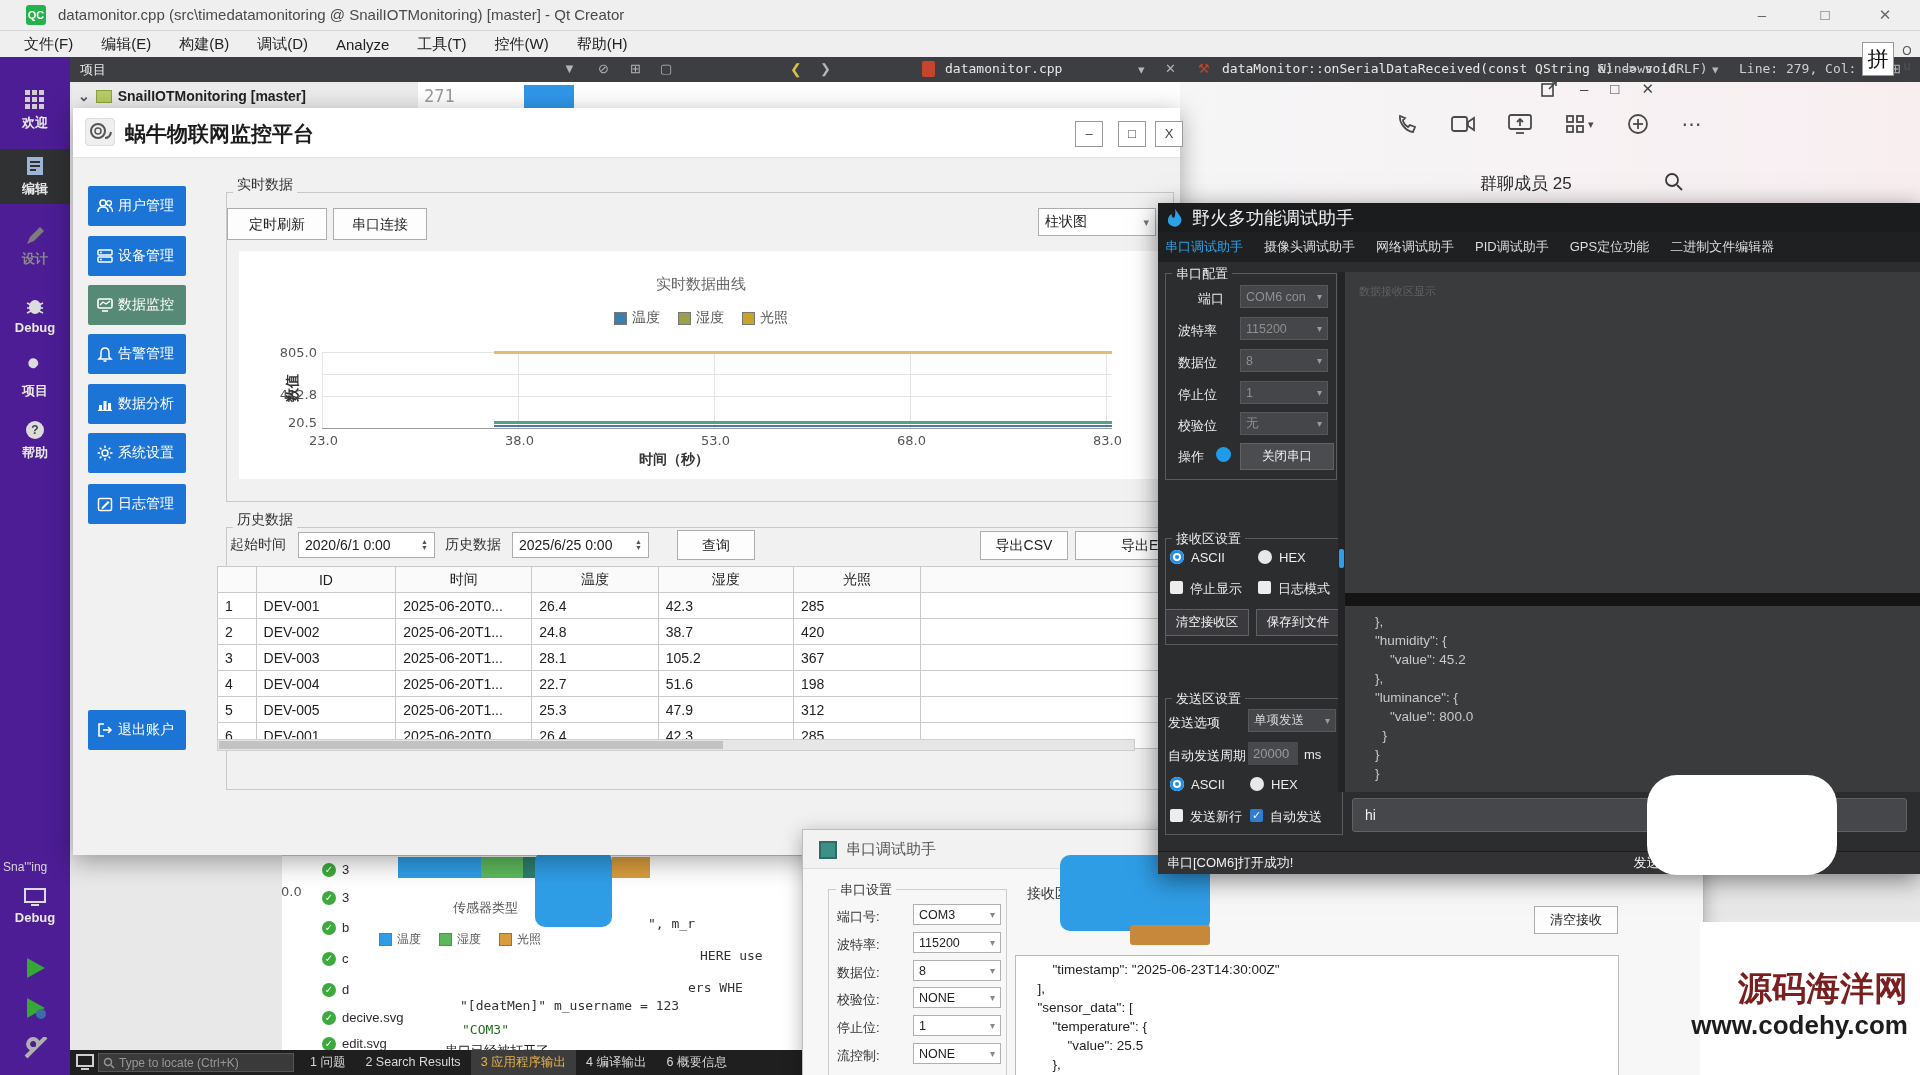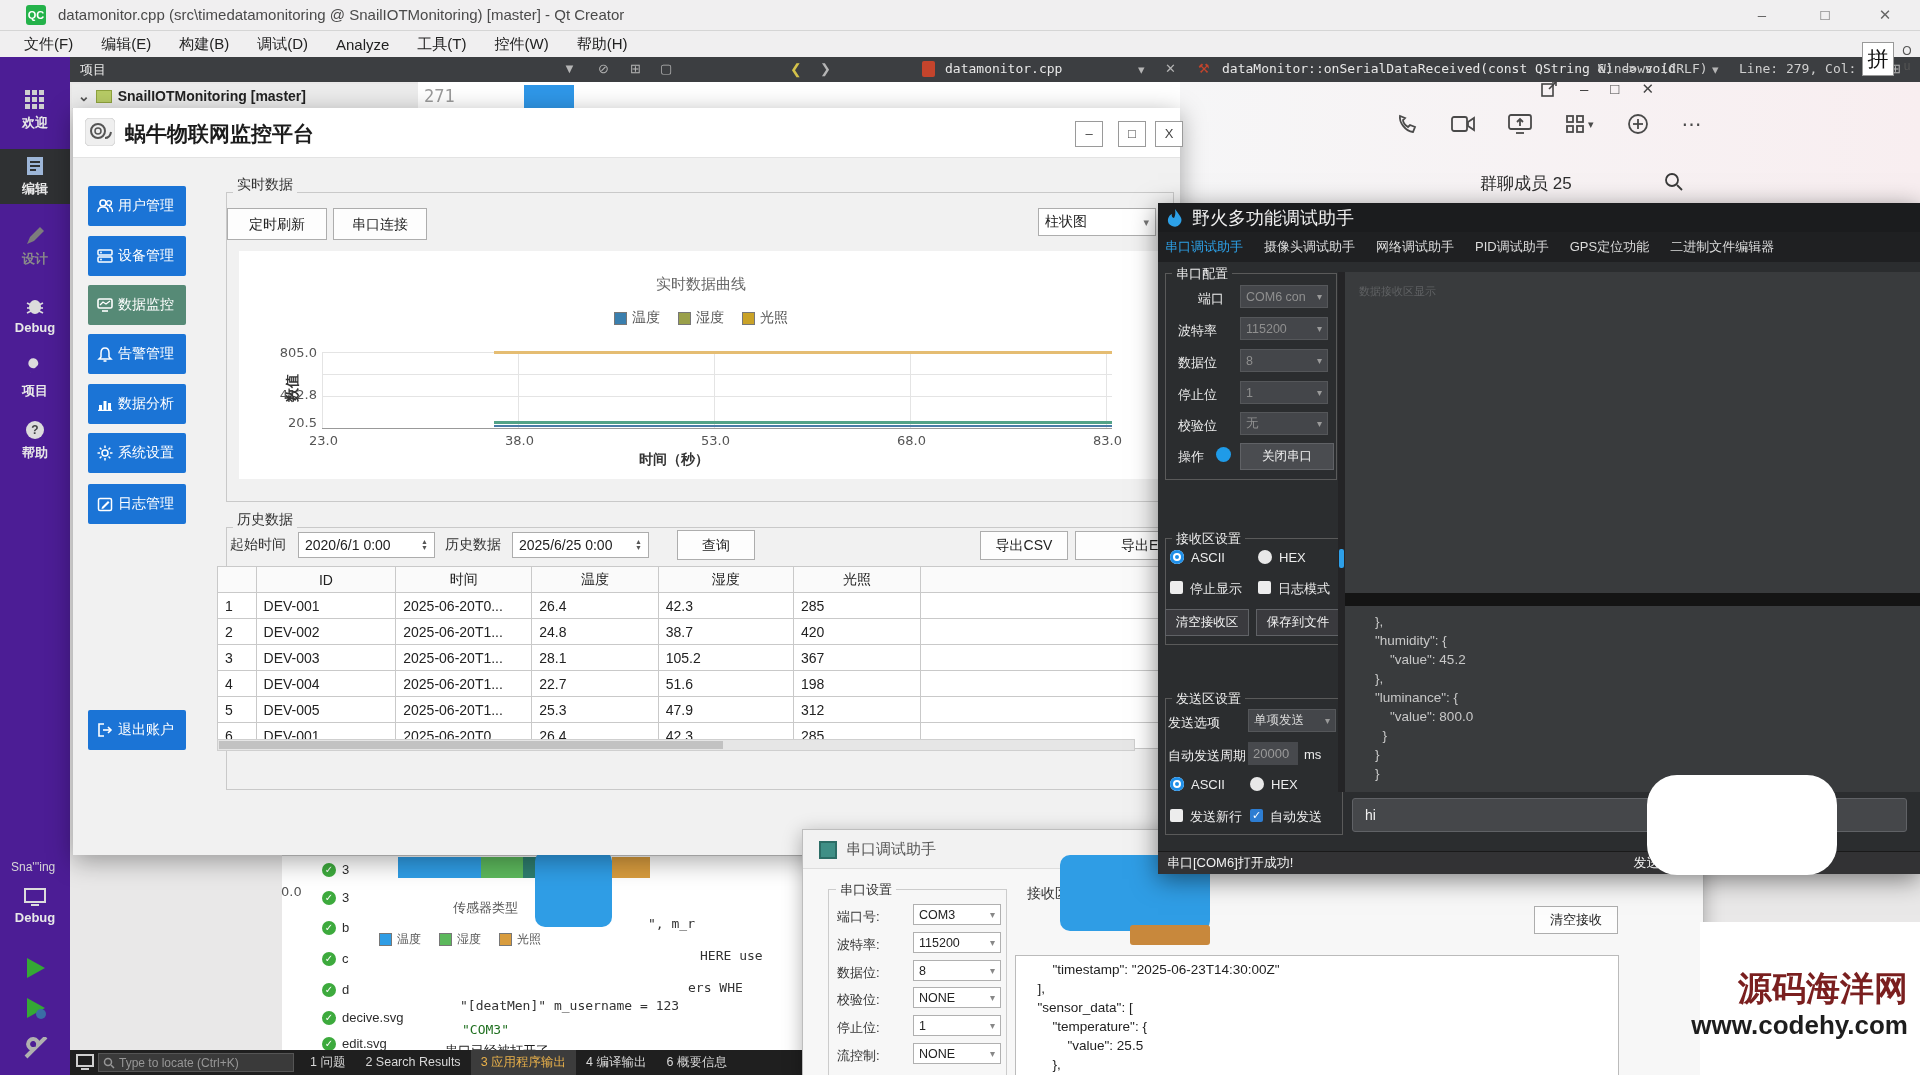--- a/index.html
+++ b/index.html
@@ -180,21 +180,21 @@
       <span>项目</span>
     </div>
     <div class="abs rail-item" style="top:362px;">
       <svg width="22" height="22" viewBox="0 0 22 22">
           <circle cx="11" cy="11" r="9" fill="#dcdcdc"></circle>
           <text x="11" y="15" text-anchor="middle" font-size="12" font-weight="bold" fill="#414345">?</text>
         </svg>
       <span>帮助</span>
     </div>
 
-    <div class="abs" style="left:3px;top:803px;color:#d8d8d8;font-size:12px;margin-left:8px;">Sna'''ing</div>
+    <div class="abs" style="left:3px;top:803px;color:#d8d8d8;font-size:12px;">Sna'''ing</div>
     <div class="abs rail-item" style="top:830px;">
       <svg width="24" height="20" viewBox="0 0 24 20">
           <rect x="2" y="2" width="20" height="13" fill="none" stroke="#dcdcdc" stroke-width="2"></rect>
           <line x1="8" y1="18" x2="16" y2="18" stroke="#dcdcdc" stroke-width="2"></line>
         </svg>
       <span>Debug</span>
     </div>
     <div class="abs" style="left:22px;top:898px;">
       <svg width="26" height="26" viewBox="0 0 26 26">
           <polygon points="5,3 23,13 5,23" fill="#35a835"></polygon>

